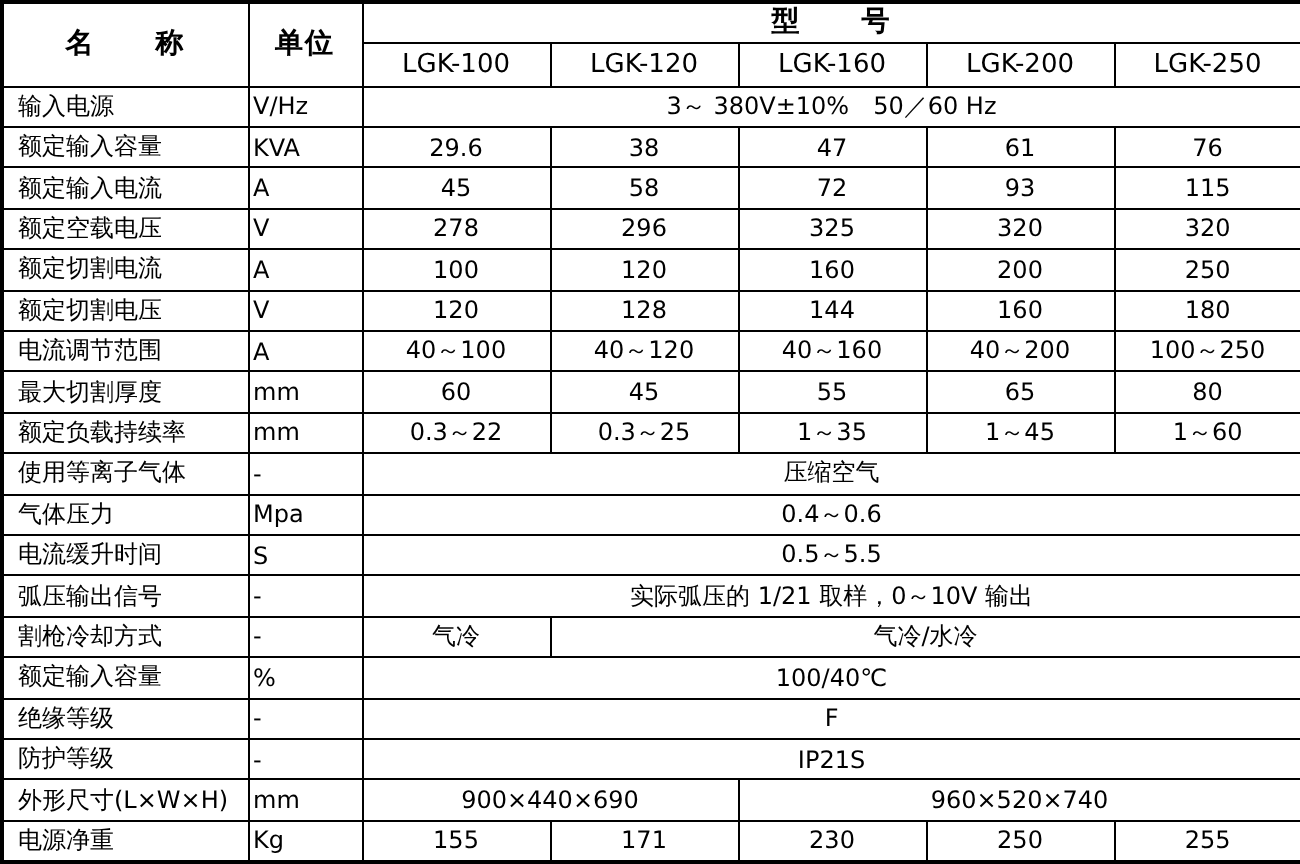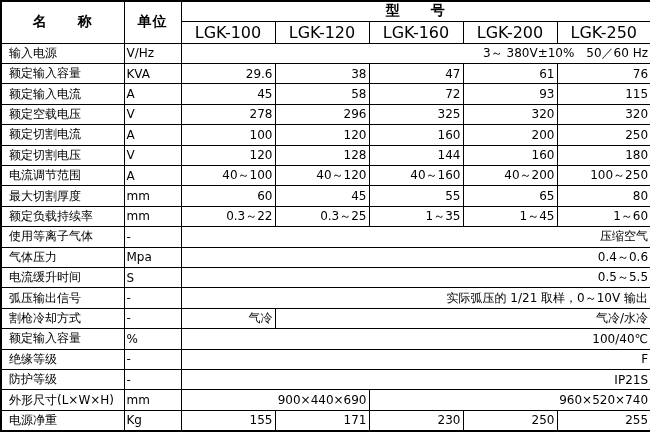--- a/index.html
+++ b/index.html
@@ -34,32 +34,32 @@
     vertical-align: middle;
     overflow: hidden;
     white-space: nowrap;
   }
   thead th.hdr-main {
     font-size: 14px;
     font-weight: bold;
     letter-spacing: 1px;
   }
   thead th.hdr-model-name {
-    font-size: 16px;
+    font-size: 13px;
     font-weight: normal;
   }
   thead tr.hdr-row-1 { height: 20px; font-family: Liberation Mono, monospace; }
   thead tr.hdr-row-2 { height: 22px; }
   tbody tr { height: 20px; }
   tbody td.label {
     text-align: left;
     padding-left: 7px;
   }
   tbody td.unit { text-align: left; }
-  tbody td.val  { text-align: right; }
+  tbody td.val  { text-align: center; }
 </style>
 </head>
 <body>
 
 <div class="page">
   <table class="spec">
     <colgroup>
       <col style="width:123px">
       <col style="width:57px">
       <col style="width:94px">

